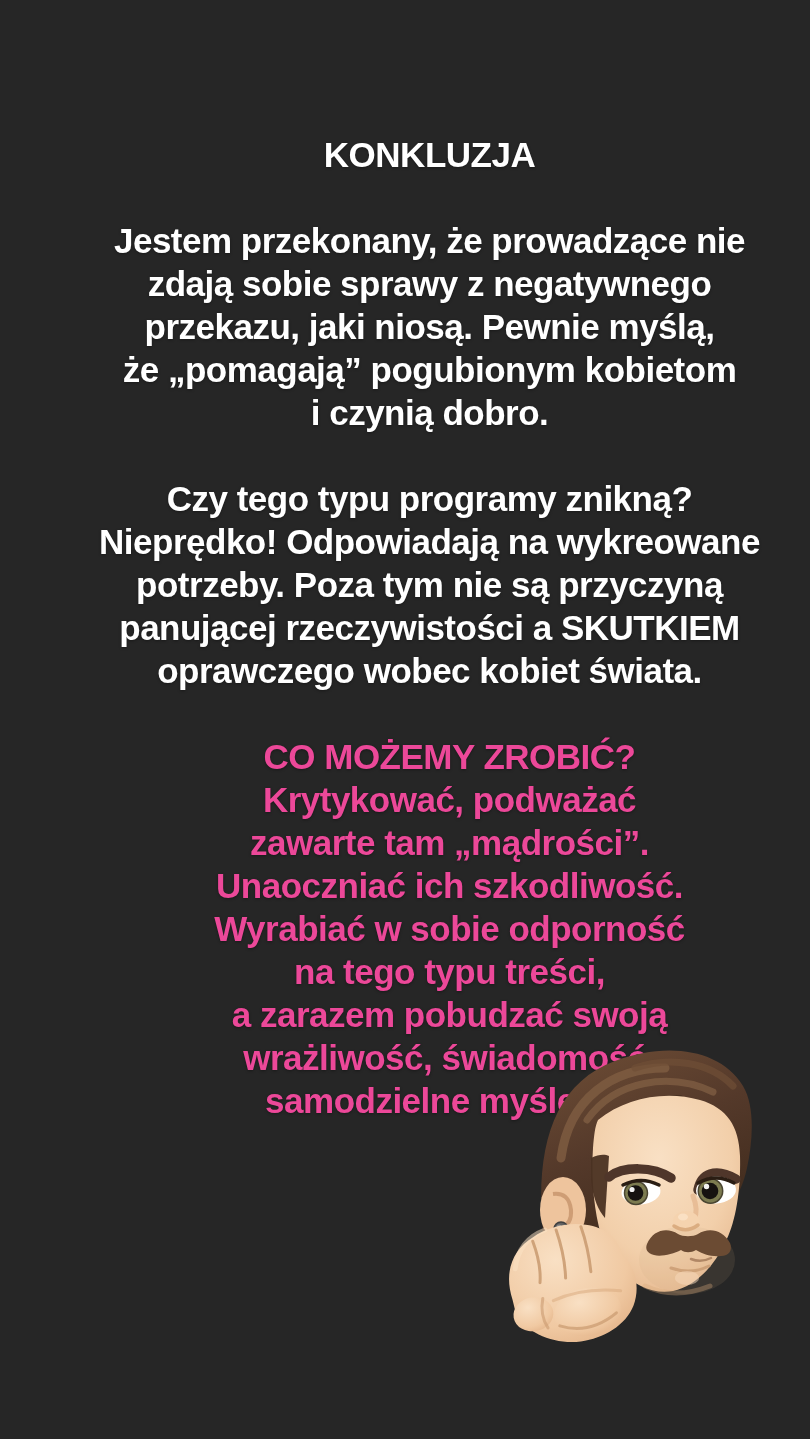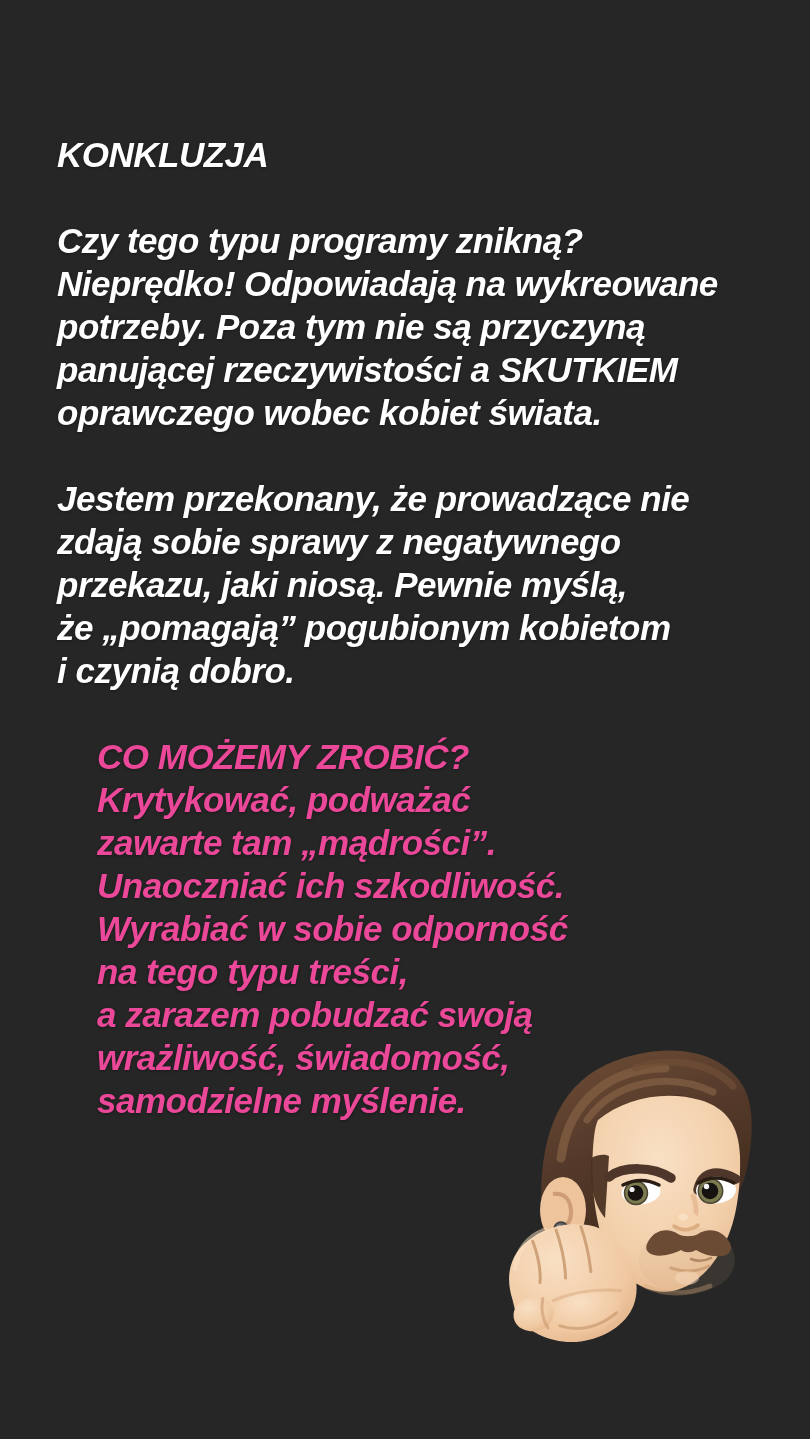--- a/index.html
+++ b/index.html
@@ -22,25 +22,25 @@
     position: absolute;
     left: 57px;
     top: 133px;
     width: 745px;
   }
   .para {
     margin: 0 0 43px 0;
     font-size: 35px;
     line-height: 43px;
     font-weight: bold;
-    font-style: italic;
     letter-spacing: -0.5px;
     color: #ffffff;
     white-space: pre-line;
     text-shadow: 0 1px 3px rgba(0,0,0,0.35);
+    text-align: center;
   }
   h1.para {
     font-size: 35px; 
   }
   .memoji {
     position: absolute;
     left: 495px;
     top: 1028px;
     width: 315px;
     height: 330px;
@@ -51,30 +51,30 @@
     height: 100%;
   }
 </style>
 </head>
 <body style="background: rgb(38, 38, 38);">
 
 <div class="story">
 
   <section class="text-block">
     <h1 class="para" style="color: rgb(255, 255, 255);">KONKLUZJA</h1>
+    <p class="para" style="color: rgb(255, 255, 255);">Jestem przekonany, że prowadzące nie
+zdają sobie sprawy z negatywnego
+przekazu, jaki niosą. Pewnie myślą,
+że „pomagają” pogubionym kobietom
+i czynią dobro.</p>
     <p class="para" style="color: rgb(255, 255, 255);">Czy tego typu programy znikną?
 Nieprędko! Odpowiadają na wykreowane
 potrzeby. Poza tym nie są przyczyną
 panującej rzeczywistości a SKUTKIEM
 oprawczego wobec kobiet świata.</p>
-    <p class="para" style="color: rgb(255, 255, 255);">Jestem przekonany, że prowadzące nie
-zdają sobie sprawy z negatywnego
-przekazu, jaki niosą. Pewnie myślą,
-że „pomagają” pogubionym kobietom
-i czynią dobro.</p>
     <p class="para" style="color: #ec4899; margin-left: 40px;">CO MOŻEMY ZROBIĆ?
 Krytykować, podważać
 zawarte tam „mądrości”.
 Unaoczniać ich szkodliwość.
 Wyrabiać w sobie odporność
 na tego typu treści,
 a zarazem pobudzać swoją
 wrażliwość, świadomość,
 samodzielne myślenie.</p>
   </section>

